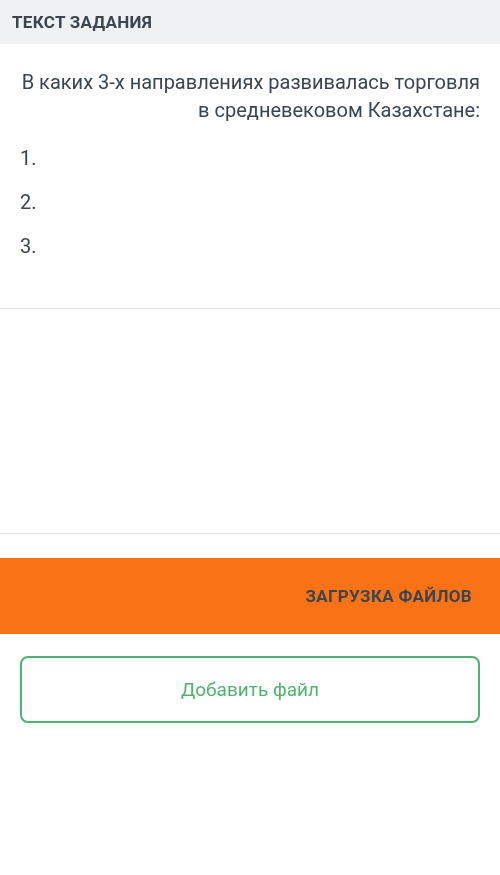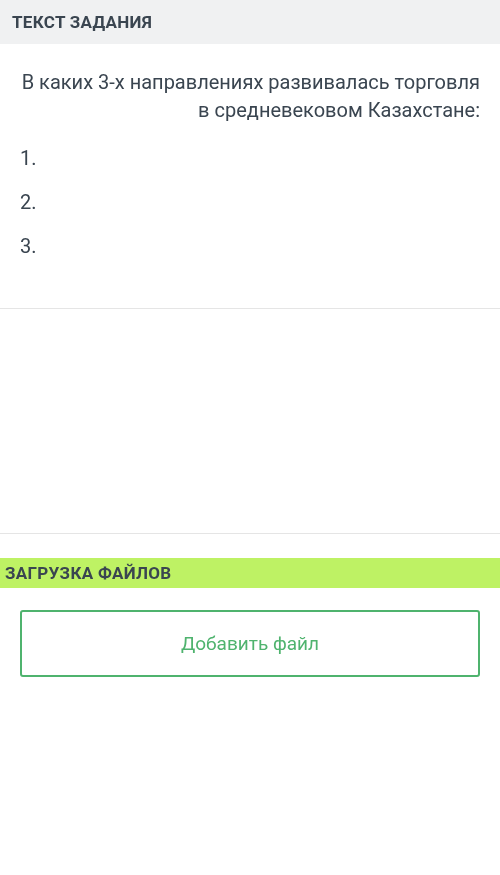--- a/index.html
+++ b/index.html
@@ -43,35 +43,36 @@
     .spacer {
       background: #ffffff;
       height: 225px;
       border-bottom: 1px solid #e5e5e5;
     }
     .small-spacer {
       background: #ffffff;
       height: 24px;
     }
     .upload-section-header {
-      background: #bef264;
-      padding: 5px;
+      background: #f97316;
+      padding: 28px;
       font-weight: 700;
       font-size: 17px;
       color: #3a4550;
       letter-spacing: 0.3px;
+      text-align: right;
     }
     .upload-area {
       background: #ffffff;
       padding: 22px 20px 0 20px;
     }
     .add-file-button {
       width: 100%;
       border: 2px solid #4fb36e;
-      border-radius: 3px;
+      border-radius: 8px;
       background: #ffffff;
       padding: 20px;
       text-align: center;
       font-size: 19px;
       color: #4fb36e;
       cursor: pointer;
       font-family: inherit;
     }
   </style>
 </head>

